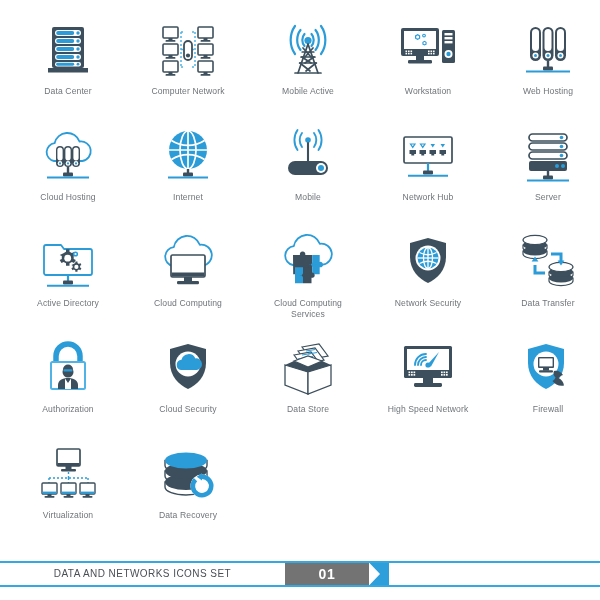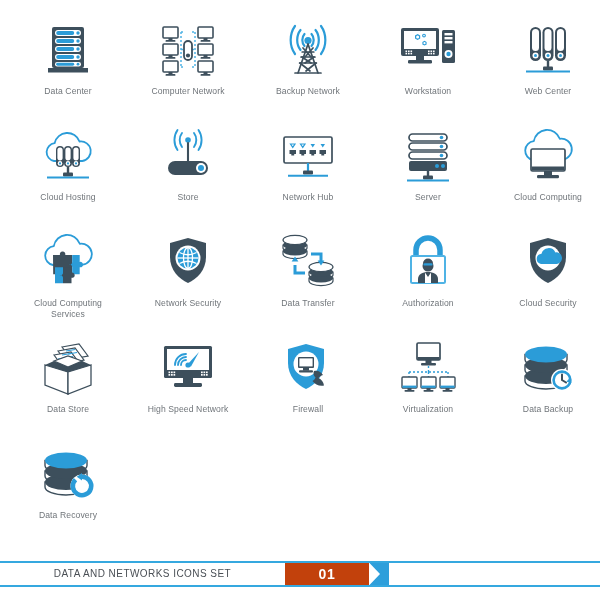--- a/index.html
+++ b/index.html
@@ -95,21 +95,21 @@
     display: flex;
     align-items: center;
     justify-content: center;
     color: #4a4f55;
     font-size: 10px;
     letter-spacing: .45px;
     font-family: "Liberation Sans", sans-serif;
   }
   .bar-num {
     width: 84px;
-    background: #c2410c;
+    background: #737373;
     color: #ffffff;
     font-size: 14px;
     font-weight: bold;
     letter-spacing: .6px;
     display: flex;
     align-items: center;
     justify-content: center;
   }
   .bar-tail {
     width: 20px;
@@ -219,21 +219,21 @@
             <path d="M25 27 L33 36"></path>
               <path d="M35 27 L27 36"></path>
             <path d="M24 36 L33 42"></path>
               <path d="M36 36 L27 42"></path>
             <path d="M22 42 L32 50"></path>
               <path d="M38 42 L28 50"></path>
             <path d="M17 52 L43 52"></path>
           </g>
         </svg>
       </div>
-      <div class="caption">Backup Network</div>
+      <div class="caption">Mobile Active</div>
     </div>
 
     <div class="cell">
       <div class="glyph">
         <svg width="60" height="60" viewBox="0 0 60 60">
           <rect x="3" y="7" width="38" height="28" rx="2" fill="#3d4f5c"></rect>
           <rect x="6" y="10" width="32" height="18" fill="#fff"></rect>
           <g fill="#2b9cd8">
             <path d="M17 14.5 l2.6-1.5 2.6 1.5 v3 l-2.6 1.5 -2.6-1.5 z"></path>
             <circle cx="19.6" cy="16" r="1.5" fill="#fff"></circle>
@@ -290,21 +290,21 @@
             <circle cx="30" cy="34.5" r="3" fill="#fff"></circle>
               <circle cx="30" cy="34.5" r="1.5" fill="#2b9cd8"></circle>
             <circle cx="42.5" cy="34.5" r="3" fill="#fff"></circle>
               <circle cx="42.5" cy="34.5" r="1.5" fill="#2b9cd8"></circle>
           </g>
           <path d="M30 40 L30 46" stroke="#3d4f5c" stroke-width="2.4"></path>
           <rect x="25" y="45.5" width="10" height="4" rx="1" fill="#3d4f5c"></rect>
           <path d="M8 50.5 L52 50.5" stroke="#2b9cd8" stroke-width="2"></path>
         </svg>
       </div>
-      <div class="caption">Web Center</div>
+      <div class="caption">Web Hosting</div>
     </div>
 
     <div class="cell">
       <div class="glyph">
         <svg width="60" height="60" viewBox="0 0 60 60">
           <path d="M16 34 a9 9 0 0 1 .6-17.8 A13 13 0 0 1 41.5 14.5 a9.5 9.5 0 0 1 2.8 19.5 z" fill="none" stroke="#2b9cd8" stroke-width="1.8" stroke-linejoin="round"></path>
           <g fill="#3d4f5c">
             <rect x="18" y="19" width="8" height="21" rx="4"></rect>
             <rect x="26" y="19" width="8" height="21" rx="4"></rect>
             <rect x="34" y="19" width="8" height="21" rx="4"></rect>
@@ -323,38 +323,56 @@
               <circle cx="38" cy="36.4" r="1.1" fill="#2b9cd8"></circle>
           </g>
           <path d="M30 40 L30 46" stroke="#3d4f5c" stroke-width="2.4"></path>
           <rect x="25" y="45.5" width="10" height="4" rx="1" fill="#3d4f5c"></rect>
           <path d="M9 50.5 L51 50.5" stroke="#2b9cd8" stroke-width="2"></path>
         </svg>
       </div>
       <div class="caption">Cloud Hosting</div>
     </div>
 
+    <div class="cell">
+      <div class="glyph">
+        <svg width="60" height="60" viewBox="0 0 60 60">
+          <circle cx="30" cy="23" r="19" fill="#2b9cd8"></circle>
+          <g fill="none" stroke="#fff" stroke-width="1.7">
+            <ellipse cx="30" cy="23" rx="8" ry="19"></ellipse>
+            <path d="M11 23 L49 23"></path>
+            <path d="M13.5 13.5 a30 30 0 0 0 33 0"></path>
+            <path d="M13.5 32.5 a30 30 0 0 1 33 0"></path>
+            <path d="M30 4 L30 42"></path>
+          </g>
+          <path d="M30 42 L30 46" stroke="#3d4f5c" stroke-width="2.4"></path>
+          <rect x="25" y="45.5" width="10" height="4" rx="1" fill="#3d4f5c"></rect>
+          <path d="M10 50.5 L50 50.5" stroke="#2b9cd8" stroke-width="2"></path>
+        </svg>
+      </div>
+      <div class="caption">Internet</div>
+    </div>
 
     <div class="cell">
       <div class="glyph">
         <svg width="60" height="60" viewBox="0 0 60 60">
           <g fill="none" stroke="#2b9cd8" stroke-width="1.9" stroke-linecap="round">
             <path d="M24 6 a10 11 0 0 0 0 14"></path>
             <path d="M36 6 a10 11 0 0 1 0 14"></path>
             <path d="M19.5 3 a15 16.5 0 0 0 0 20"></path>
             <path d="M40.5 3 a15 16.5 0 0 1 0 20"></path>
           </g>
           <circle cx="30" cy="13" r="2.8" fill="#2b9cd8"></circle>
           <path d="M30 16 L30 34" stroke="#3d4f5c" stroke-width="2.1" stroke-linecap="round"></path>
           <rect x="10" y="34" width="40" height="14" rx="7" fill="#3d4f5c"></rect>
           <circle cx="43" cy="41" r="5" fill="#fff"></circle>
           <circle cx="43" cy="41" r="3" fill="#2b9cd8"></circle>
         </svg>
       </div>
-      <div class="caption">Store</div>
+      <div class="caption">Mobile</div>
     </div>
 
     <div class="cell">
       <div class="glyph">
         <svg width="60" height="60" viewBox="0 0 60 60">
           <rect x="6" y="10" width="48" height="26" rx="1.5" fill="#fff" stroke="#3d4f5c" stroke-width="1.7"></rect>
           <g>
             <path d="M12.5 17 l4.5 0 -2.25 3.4 z" fill="none" stroke="#2b9cd8" stroke-width="1.2"></path>
             <path d="M22.5 17 l4.5 0 -2.25 3.4 z" fill="none" stroke="#2b9cd8" stroke-width="1.2"></path>
             <path d="M32.5 17 l4.5 0 -2.25 3.4 z" fill="#2b9cd8"></path>
@@ -393,20 +411,43 @@
               <circle cx="45" cy="39" r="2"></circle>
           </g>
           <path d="M30 44 L30 49" stroke="#3d4f5c" stroke-width="2.4"></path>
           <rect x="25" y="48.5" width="10" height="4" rx="1" fill="#3d4f5c"></rect>
           <path d="M9 53.6 L51 53.6" stroke="#2b9cd8" stroke-width="2"></path>
         </svg>
       </div>
       <div class="caption">Server</div>
     </div>
 
+    <div class="cell">
+      <div class="glyph">
+        <svg width="60" height="60" viewBox="0 0 60 60">
+          <path d="M8 12 h15 l3 4 h26 a2 2 0 0 1 2 2 v22 a2 2 0 0 1 -2 2 h-44 a2 2 0 0 1 -2 -2 v-26 a2 2 0 0 1 2 -2 z" fill="#fff" stroke="#2b9cd8" stroke-width="1.8" stroke-linejoin="round"></path>
+          <g fill="#3d4f5c">
+            <path d="M25 20.5 l3-1.8 v-2.4 h3.5 v2.4 l2.4 1.4 2.1-1.2 1.8 3 -2.1 1.2 v2.8 l2.1 1.2 -1.8 3 -2.1-1.2 -2.4 1.4 v2.4 h-3.5 v-2.4 l-2.4-1.4 -2.1 1.2 -1.8-3 2.1-1.2 v-2.8 l-2.1-1.2 z"></path>
+            <circle cx="29.7" cy="25.2" r="3.4" fill="#fff"></circle>
+          </g>
+          <g fill="#2b9cd8">
+            <circle cx="37.5" cy="21" r="2.6"></circle>
+              <circle cx="37.5" cy="21" r="1.1" fill="#fff"></circle>
+          </g>
+          <g fill="#3d4f5c">
+            <path d="M35.5 31 l1.8-1 v-1.5 h2.2 v1.5 l1.5 .9 1.3-.8 1.1 1.9 -1.3 .8 v1.7 l1.3 .8 -1.1 1.9 -1.3-.8 -1.5 .9 v1.5 h-2.2 v-1.5 l-1.5-.9 -1.3 .8 -1.1-1.9 1.3-.8 v-1.7 l-1.3-.8 z"></path>
+            <circle cx="38.4" cy="33.9" r="2.1" fill="#fff"></circle>
+          </g>
+          <path d="M30 42 L30 48" stroke="#2b9cd8" stroke-width="2.2"></path>
+          <rect x="25" y="47.5" width="10" height="4" rx="1" fill="#3d4f5c"></rect>
+          <path d="M9 52.8 L51 52.8" stroke="#2b9cd8" stroke-width="2"></path>
+        </svg>
+      </div>
+      <div class="caption">Active Directory</div>
+    </div>
 
     <div class="cell">
       <div class="glyph">
         <svg width="60" height="60" viewBox="0 0 60 60">
           <path d="M15 33 a9.5 9.5 0 0 1 .8-18.8 A13.5 13.5 0 0 1 41.8 11.8 a10 10 0 0 1 3 20.8 z" fill="none" stroke="#2b9cd8" stroke-width="1.8" stroke-linejoin="round"></path>
           <rect x="13" y="22" width="34" height="22" rx="1.5" fill="#fff" stroke="#3d4f5c" stroke-width="1.7"></rect>
           <rect x="15" y="24" width="30" height="16" fill="#fff"></rect>
           <rect x="13.6" y="39.5" width="32.8" height="4" fill="#3d4f5c"></rect>
           <rect x="26" y="44" width="8" height="4" fill="#3d4f5c"></rect>
           <rect x="19" y="48" width="22" height="3.2" rx="1.2" fill="#3d4f5c"></rect>
@@ -607,37 +648,20 @@
             <rect x="42" y="38" width="15" height="11" rx="1" fill="#fff" stroke="#3d4f5c" stroke-width="1.4"></rect>
             <rect x="42.4" y="46.6" width="14.2" height="2.2" fill="#2b9cd8"></rect>
             <rect x="47.5" y="49" width="4" height="2" fill="#3d4f5c"></rect>
             <rect x="44.5" y="51" width="10" height="1.8" rx=".8" fill="#3d4f5c"></rect>
           </g>
         </svg>
       </div>
       <div class="caption">Virtualization</div>
     </div>
 
-    <div class="cell">
-      <div class="glyph">
-        <svg width="60" height="60" viewBox="0 0 60 60">
-          <path d="M7 42 a21 8 0 0 0 42 0 v-5 h-42 z" fill="#fff" stroke="#3d4f5c" stroke-width="1.4"></path>
-          <path d="M7 31 a21 8 0 0 0 42 0 v-5 h-42 z" fill="#fff" stroke="#3d4f5c" stroke-width="1.4"></path>
-          <path d="M7 20.5 a21 8 0 0 0 42 0 v-5 h-42 z" fill="#fff" stroke="#3d4f5c" stroke-width="1.4"></path>
-          <ellipse cx="28" cy="37" rx="21" ry="8" fill="#3d4f5c"></ellipse>
-          <ellipse cx="28" cy="26" rx="21" ry="8" fill="#3d4f5c"></ellipse>
-          <ellipse cx="28" cy="15.5" rx="21" ry="8" fill="#2b9cd8"></ellipse>
-          <circle cx="44" cy="41" r="11" fill="#fff"></circle>
-          <circle cx="44" cy="41" r="8.4" fill="none" stroke="#2b9cd8" stroke-width="2.6"></circle>
-          <path d="M44 35.5 L44 41 L48 43.5" fill="none" stroke="#3d4f5c" stroke-width="2" stroke-linecap="round"></path>
-          <path d="M52 38.5 l1.6 5.2 -5.2 -1 z" fill="#2b9cd8"></path>
-        </svg>
-      </div>
-      <div class="caption">Data Backup</div>
-    </div>
 
     <div class="cell">
       <div class="glyph">
         <svg width="60" height="60" viewBox="0 0 60 60">
           <path d="M7 42 a21 8 0 0 0 42 0 v-5 h-42 z" fill="#fff" stroke="#3d4f5c" stroke-width="1.4"></path>
           <path d="M7 31 a21 8 0 0 0 42 0 v-5 h-42 z" fill="#fff" stroke="#3d4f5c" stroke-width="1.4"></path>
           <path d="M7 20.5 a21 8 0 0 0 42 0 v-5 h-42 z" fill="#fff" stroke="#3d4f5c" stroke-width="1.4"></path>
           <ellipse cx="28" cy="37" rx="21" ry="8" fill="#3d4f5c"></ellipse>
           <ellipse cx="28" cy="26" rx="21" ry="8" fill="#3d4f5c"></ellipse>
           <ellipse cx="28" cy="15.5" rx="21" ry="8" fill="#2b9cd8"></ellipse>

